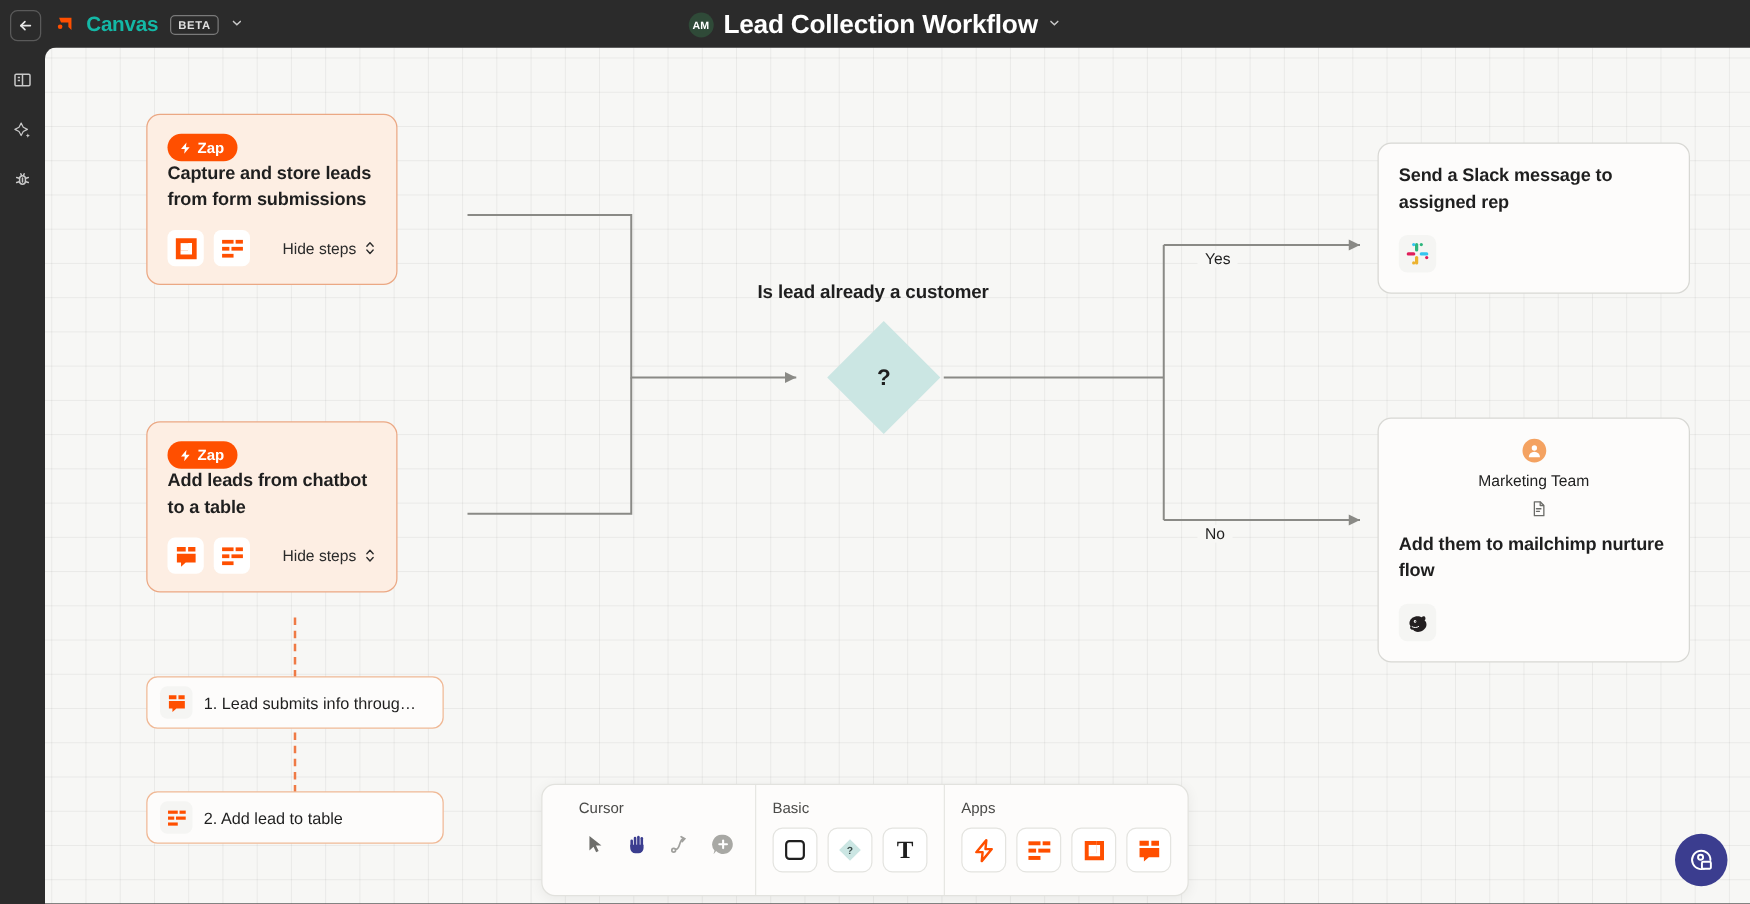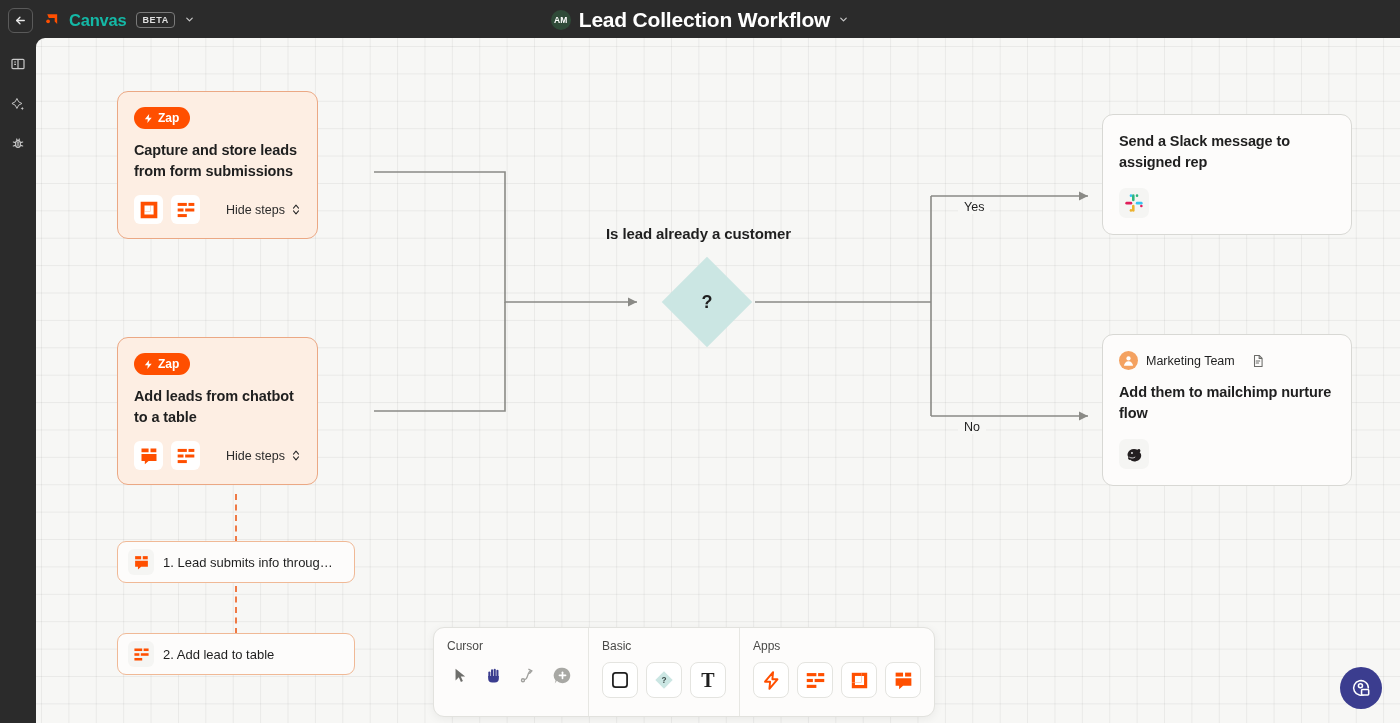--- a/index.html
+++ b/index.html
@@ -81,21 +81,21 @@
   .zap-card {
     position: absolute; width: 201px; border: 1px solid #eba884;
     background: #fdeee3; border-radius: 11px; padding: 15px 16px 14px 16px;
   }
   .zap-chip {
     display: inline-flex; align-items: center; gap: 4px;
     background: #ff4f00; color: #fff; border-radius: 999px;
     font-size: 12px; font-weight: bold; padding: 4px 11px 4px 9px;
   }
   .zap-title {
-    margin-top: 11px; font-size: 14.5px; font-weight: bold; color: #1f1f1f;
+    font-size: 14.5px; font-weight: bold; color: #1f1f1f;
     line-height: 1.42; letter-spacing: -0.1px;
   }
   .zap-foot { margin-top: 14px; display: flex; align-items: center; }
   .app-ico {
     width: 29px; height: 29px; background: #fff; border-radius: 6px;
     display: flex; align-items: center; justify-content: center; margin-right: 8px;
   }
   .hide-steps {
     margin-left: auto; font-size: 12.5px; color: #2b2b2b;
     display: flex; gap: 6px; cursor: pointer;
@@ -114,21 +114,21 @@
   .step-label { font-size: 13px; color: #1f1f1f; white-space: nowrap; overflow: hidden; }
   .dash {
     position: absolute; width: 0; border-left: 2px dashed #ef7a45; left: 199px;
   }
 
   
   .act-card {
     position: absolute; width: 250px; border: 1px solid #d8d8d4;
     background: #fdfcfb; border-radius: 11px; padding: 16px;
   }
-  .act-owner { display: flex; align-items: center; gap: 8px; margin-bottom: 12px; }
+  .act-owner { display: flex; align-items: center; gap: 8px; margin-bottom: 12px; flex-direction: column; }
   .owner-av { width: 19px; height: 19px; border-radius: 50%; background:#f4a261; display:flex;align-items:center;justify-content:center;}
   .owner-name { font-size: 12.5px; color: #1f1f1f; }
   .act-title { font-size: 14.5px; font-weight: bold; color: #1f1f1f; line-height: 1.42; letter-spacing: -0.1px; }
   .act-foot { margin-top: 16px; display: flex; }
   .act-ico { width: 30px; height: 30px; background: #f5f5f3; border-radius: 7px; display:flex;align-items:center;justify-content:center; }
 
   
   .decision-label {
     position: absolute; font-size: 15px; font-weight: bold; color: #1f1f1f;
     letter-spacing: -0.1px; white-space: nowrap;
@@ -142,21 +142,21 @@
   .edge-label {
     position: absolute; font-size: 12.5px; color: #1f1f1f; background: #f7f7f5;
     padding: 0 6px;
     margin-top: 12px;
   }
 
   
   .toolbar {
     position: absolute; left: 397px; top: 589px; height: 90px;
     background: #fdfcfb; border: 1px solid #e2e2de; border-radius: 11px;
-    display: flex; box-shadow: 0 2px 10px rgba(0,0,0,0.06);
+    display: flex; box-shadow: 0 2px 10px rgba(0,0,0,0.06); padding-left: 16px;
   }
   .tb-group { padding: 11px 13px 10px 13px; display: flex; flex-direction: column; }
   .tb-group + .tb-group { border-left: 1px solid #e7e7e3; }
   .tb-label { font-size: 12px; color: #4a4a48; margin-bottom: 9px; }
   .tb-items { display: flex; align-items: center; gap: 8px; }
   .tb-cursor-item { width: 26px; height: 26px; display:flex;align-items:center;justify-content:center; cursor:pointer;}
   .tb-box {
     width: 36px; height: 36px; background: #fff; border: 1px solid #e4e4e0;
     border-radius: 8px; display: flex; align-items: center; justify-content: center; cursor: pointer;
   }

